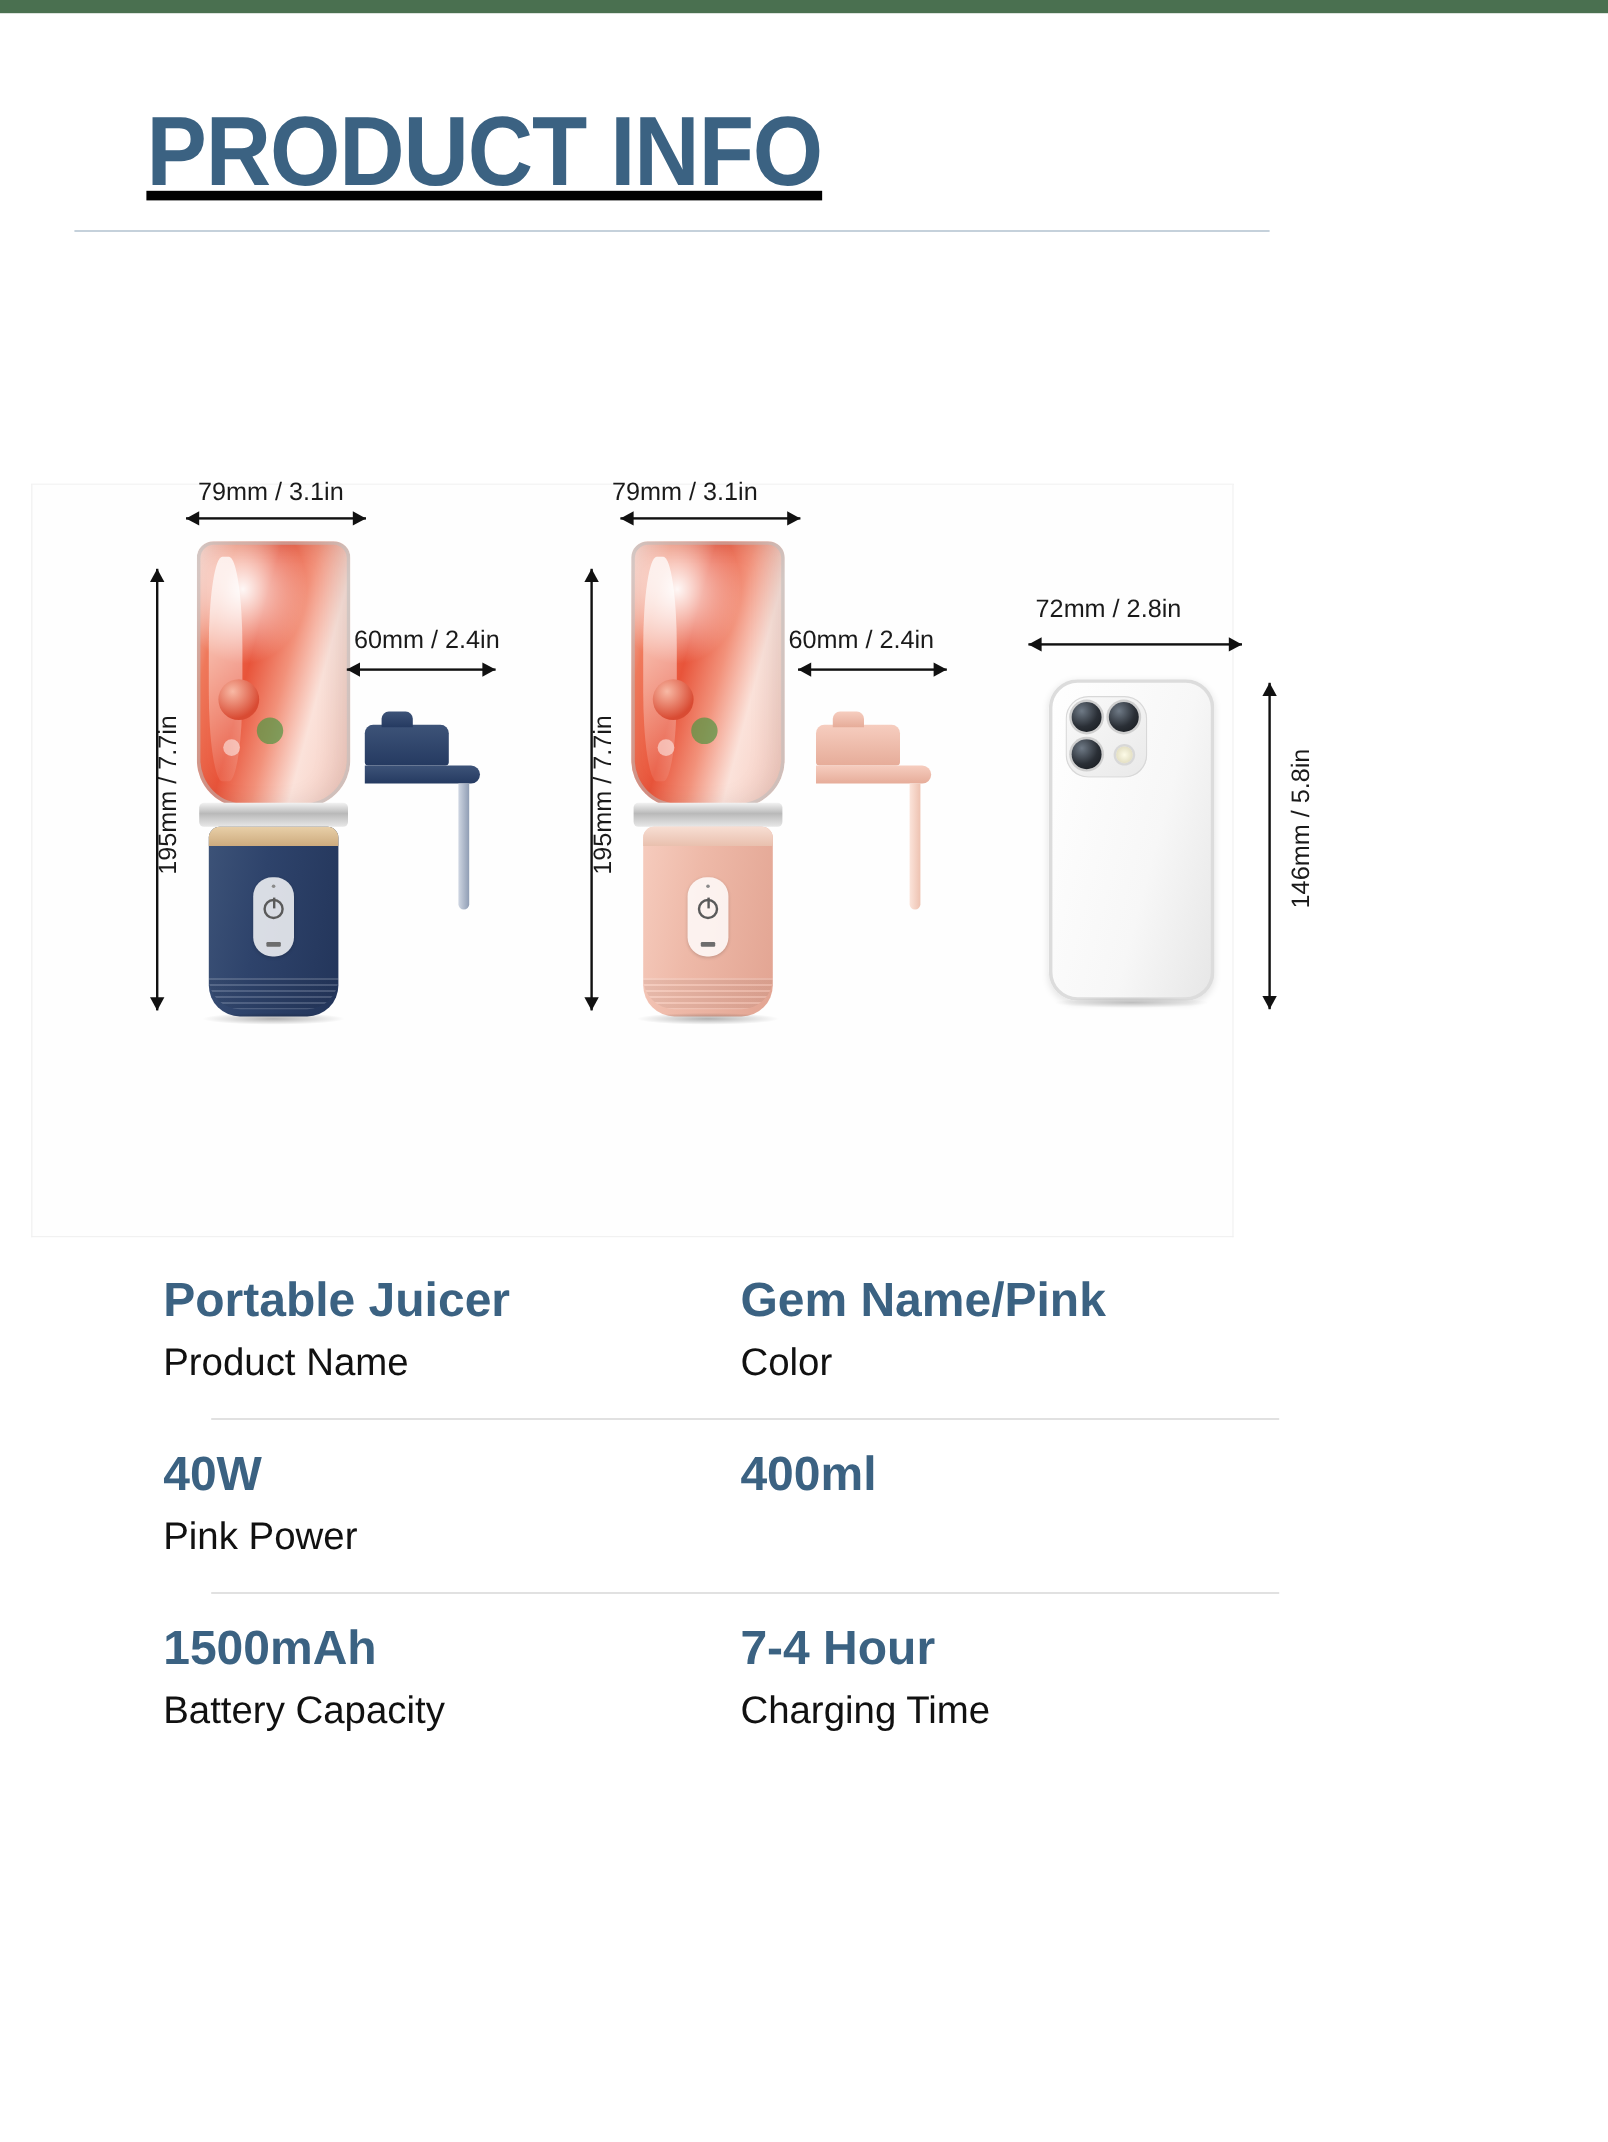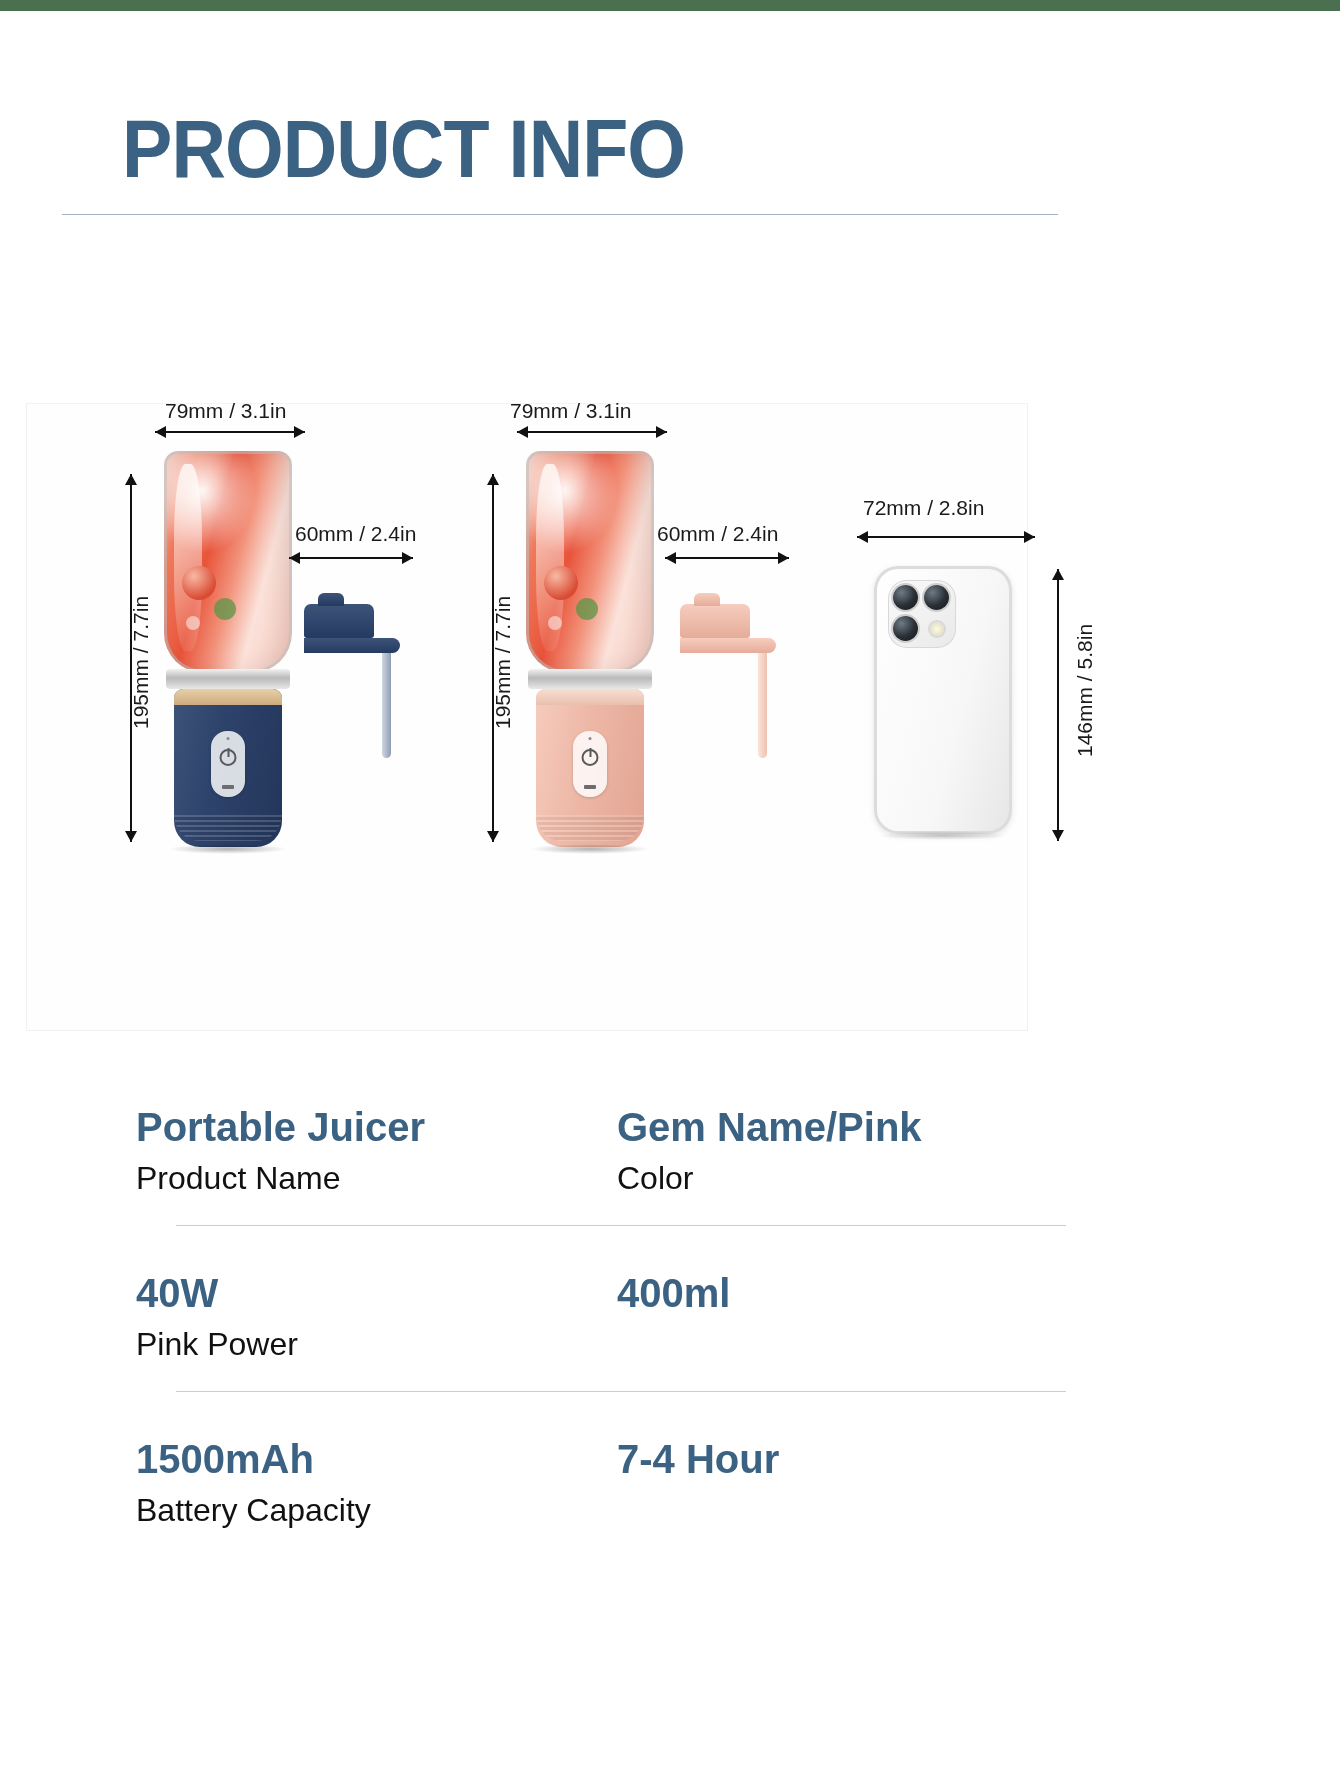--- a/index.html
+++ b/index.html
@@ -13,21 +13,21 @@
   .page { position: relative; width: 1340px; height: 1785px; background: #ffffff; }
 
   
   .topbar {
     position: absolute; left: 0; top: 0;
     width: 1340px; height: 11px;
     background: #4a7050;
   }
 
   
-  .title-wrap { position: absolute; left: 0; top: 103px; width: 1340px; }
+  .title-wrap { position: absolute; left: 0; top: 81px; width: 1340px; text-decoration: underline; }
   .title {
     margin-left: 122px;
     font-family: "Liberation Sans Narrow", "Liberation Sans", sans-serif;
     font-weight: bold;
     font-size: 82px;
     line-height: 92px;
     letter-spacing: -1px;
     color: #3b6282;
     transform: scaleX(0.92);
     transform-origin: left center;
@@ -229,21 +229,21 @@
     background: radial-gradient(circle, #fdfbe8, #d9d4b4);
     box-shadow: 0 0 0 2px #d8d8d8;
   }
   .phone-shadow {
     position: absolute; width: 130px; height: 9px; border-radius: 50%;
     background: radial-gradient(ellipse, rgba(0,0,0,0.20), rgba(0,0,0,0) 70%);
   }
 
   
   .specs { position: absolute; left: 136px; top: 1060px; width: 890px; }
-  .spec-row { display: flex; margin-top: 43px; }
+  .spec-row { display: flex; }
   .spec-cell { width: 481px; }
   .spec-cell.right { width: 409px; }
   .spec-value {
     font-family: "Liberation Sans Narrow", "Liberation Sans", sans-serif;
     font-weight: bold;
     font-size: 40px;
     line-height: 48px;
     color: #3b6282;
     white-space: nowrap;
   }
@@ -415,18 +415,19 @@
 
     <div class="spec-divider"></div>
 
     <div class="spec-row">
       <div class="spec-cell">
         <div class="spec-value">1500mAh</div>
         <div class="spec-key">Battery Capacity</div>
       </div>
       <div class="spec-cell right">
         <div class="spec-value">7-4 Hour</div>
+        <div class="spec-key">Charging Time</div>
       </div>
     </div>
 
   </div>
 
 </div>
 
 </body></html>

